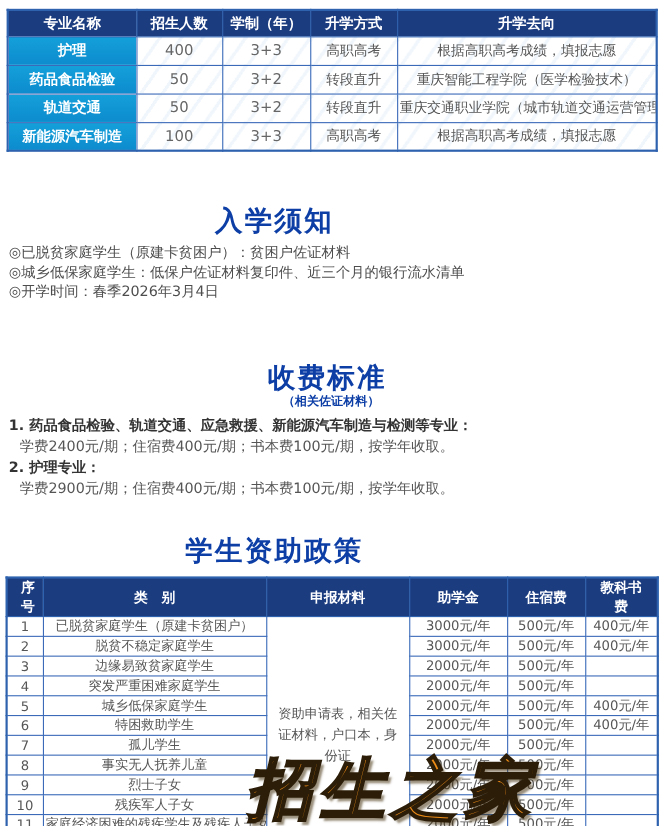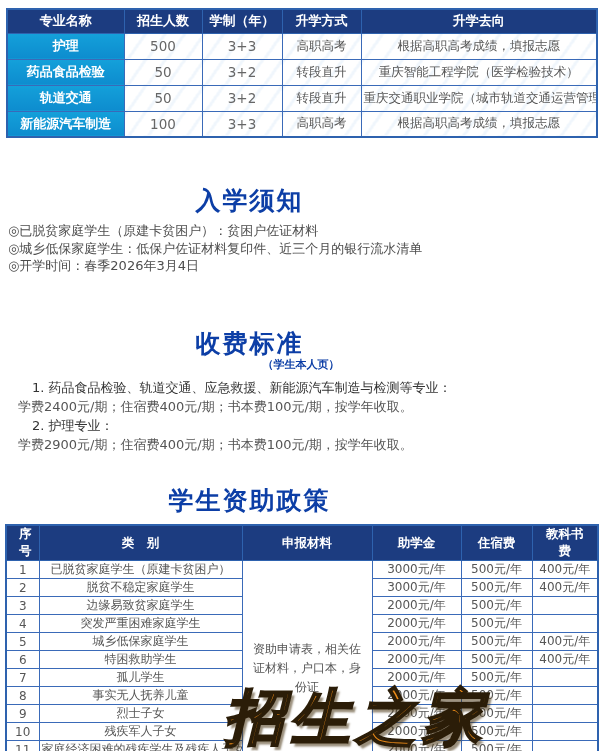--- a/index.html
+++ b/index.html
@@ -21,32 +21,32 @@
          font-size:12.5px;color:#565656;padding:0 2px;overflow:hidden;white-space:nowrap;
          background-image:repeating-linear-gradient(125deg, rgba(160,200,235,0.16) 0 3px, transparent 3px 16px);margin-top:12px;}
   .t1 td.major{background:linear-gradient(180deg,var(--colblue1),var(--colblue2));
          color:#fff;font-weight:bold;font-size:13px;}
   .t1 td.num{font-size:13.5px;color:#666;}
 
   
   .sec-title{position:absolute;left:0;width:499px;text-align:center;
          color:var(--title);font-weight:bold;font-size:25px;letter-spacing:2px;}
   #notice-title{top:184px;}
-  #fees-title{top:327px;}
+  #fees-title{top:327px;margin-left:48px;}
   #aid-title{top:484px;}
   .sub{position:absolute;left:0;width:602px;top:357px;text-align:center;
          color:var(--title);font-weight:bold;font-size:11px;}
 
   
   .notice{position:absolute;left:8px;top:222px;width:588px;}
   .notice div{font-size:13px;color:var(--text);line-height:17.5px;white-space:nowrap;}
 
   
   .fees{position:absolute;left:8px;top:378px;width:588px;}
-  .fees .fee-h{font-size:13px;font-weight:normal;color:#333;line-height:19px;white-space:nowrap;margin-left:24px;}
+  .fees .fee-h{font-size:13px;font-weight:bold;color:#333;line-height:19px;white-space:nowrap;}
   .fees .fee-d{font-size:13px;color:#555;line-height:19px;padding-left:10px;white-space:nowrap;}
 
   
   .t2{position:absolute;left:5px;top:524px;width:592px;border:2px solid var(--outer);}
   .t2 th{background:var(--navy);color:#fff;font-size:12.5px;font-weight:bold;
          height:21px;border:1px solid var(--outer);padding:0 12px;}
   .t2 td{border:1px solid var(--border);height:17px;text-align:center;
          font-size:12px;color:#565656;padding:0 2px;overflow:hidden;white-space:nowrap;background:#fff;}
   .t2 td.materials{white-space:normal;line-height:19px;font-size:12px;color:#555;
          vertical-align:middle;padding:0 10px;}
@@ -75,21 +75,21 @@
         <th>专业名称</th>
         <th>招生人数</th>
         <th>学制（年）</th>
         <th>升学方式</th>
         <th>升学去向</th>
       </tr>
     </thead>
     <tbody id="admission-body">
         <tr>
           <td class="major">护理</td>
-          <td class="num">500</td>
+          <td class="num">400</td>
           <td class="num">3+3</td>
           <td>高职高考</td>
           <td>根据高职高考成绩，填报志愿</td>
         </tr>
         <tr>
           <td class="major">药品食品检验</td>
           <td class="num">50</td>
           <td class="num">3+2</td>
           <td>转段直升</td>
           <td>重庆智能工程学院（医学检验技术）</td>
@@ -112,21 +112,21 @@
   </table>
 
   <div class="sec-title" id="notice-title">入学须知</div>
   <div class="notice" id="notice-list">
       <div>◎已脱贫家庭学生（原建卡贫困户）：贫困户佐证材料</div>
       <div>◎城乡低保家庭学生：低保户佐证材料复印件、近三个月的银行流水清单</div>
       <div>◎开学时间：春季2026年3月4日</div>
     </div>
 
   <div class="sec-title" id="fees-title">收费标准</div>
-  <div class="sub">（学生本人页）</div>
+  <div class="sub">（相关佐证材料）</div>
   <div class="fees" id="fees-list">
       <div class="fee-h">1. 药品食品检验、轨道交通、应急救援、新能源汽车制造与检测等专业：</div>
       <div class="fee-d">学费2400元/期；住宿费400元/期；书本费100元/期，按学年收取。</div>
       <div class="fee-h">2. 护理专业：</div>
       <div class="fee-d">学费2900元/期；住宿费400元/期；书本费100元/期，按学年收取。</div>
     </div>
 
   <div class="sec-title" id="aid-title">学生资助政策</div>
 
   <table class="t2">

